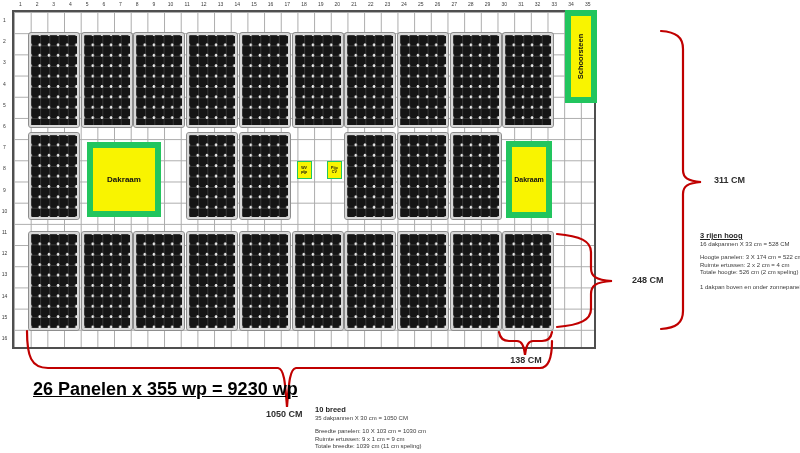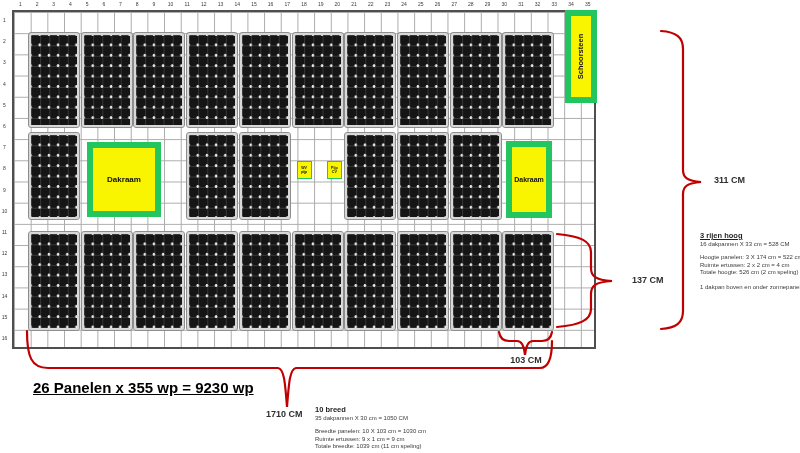--- a/index.html
+++ b/index.html
@@ -47,21 +47,21 @@
   .pipe2{left:327px;top:161px;}
   
   .braces{position:absolute;left:0;top:0;pointer-events:none;}
   .braces path{stroke:var(--red,#c00000);stroke-width:2.2;fill:none;stroke-linecap:round;}
   .dim{position:absolute;font-weight:bold;font-size:9px;color:#2e2e2e;white-space:nowrap;}
   .dim528{left:714px;top:175px;}
   .dim174{left:632px;top:275px;}
   .dim103{left:503px;top:355px;width:46px;text-align:center;}
   .dim1050{left:266px;top:409px;}
   .title{
-    position:absolute;left:33px;top:379px;font-size:15px;font-weight:bold;
+    position:absolute;left:33px;top:379px;font-size:18px;font-weight:bold;
     text-decoration:underline;color:#000;white-space:nowrap;
   }
   
   .notes{position:absolute;color:#3b3b3b;font-size:6px;line-height:7.5px;}
   .notes-right{left:700px;top:232px;width:110px;}
   .notes-bottom{left:315px;top:388px;width:180px;margin-top:18px;}
   .notes .nh{font-weight:bold;font-size:7.5px;color:#1f1f1f;}
   .notes-right .nh{text-decoration:underline;}
   .notes .ns{margin-top:1px;}
   .notes .nlines{margin-top:6px;}
@@ -178,23 +178,23 @@
   </div>
 
   <svg class="braces" width="800" height="453" viewBox="0 0 800 453">
     <path d="M 661 31 C 676 32 683 37 683 49 L 683 170 C 683 178 688 181 701 182 C 688 183 683 186 683 194 L 683 311 C 683 323 676 328 661 329"></path>
     <path d="M 557 234 C 580 236 591 241 591 252 L 591 268 C 591 276 595 280 612 281 C 595 282 591 286 591 294 L 591 309 C 591 320 580 325 557 327"></path>
     <path d="M 499 332 C 500 338 503 341 509 341 L 517 341 C 521 341 524 344 525 355 C 526 344 529 341 533 341 L 542 341 C 548 341 551 338 552 332"></path>
     <path d="M 27 331 C 27 356 31 368 48 368 L 278 368 C 284 369 285 381 287 407 C 289 381 290 369 296 368 L 540 368 C 549 368 552 356 552 341"></path>
   </svg>
 
   <div class="dim dim528">311 CM</div>
-  <div class="dim dim174">137 CM</div>
-  <div class="dim dim103">103 CM</div>
-  <div class="dim dim1050">1710 CM</div>
+  <div class="dim dim174">248 CM</div>
+  <div class="dim dim103">138 CM</div>
+  <div class="dim dim1050">1050 CM</div>
 
   <div class="title">26 Panelen x 355 wp = 9230 wp</div>
 
   <div class="notes notes-right">
     <div class="nh">3 rijen hoog</div>
     <div class="ns">16 dakpannen X 33 cm = 528 CM</div>
     <div class="nlines" id="right-lines">
         <div class="note-line">Hoogte panelen: 3 X 174 cm = 522 cm</div>
         <div class="note-line">Ruimte ertussen: 2 x 2 cm = 4 cm</div>
         <div class="note-line">Totale hoogte: 526 cm (2 cm speling)</div>

